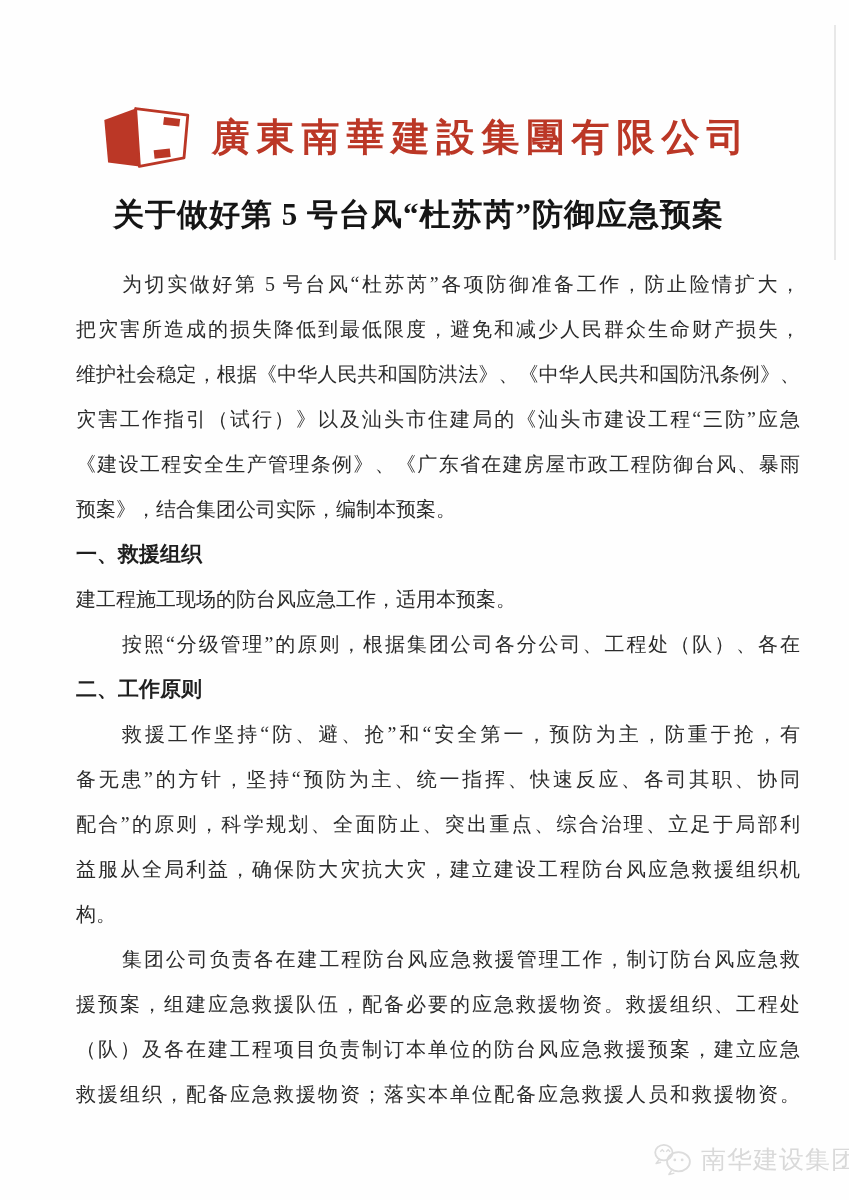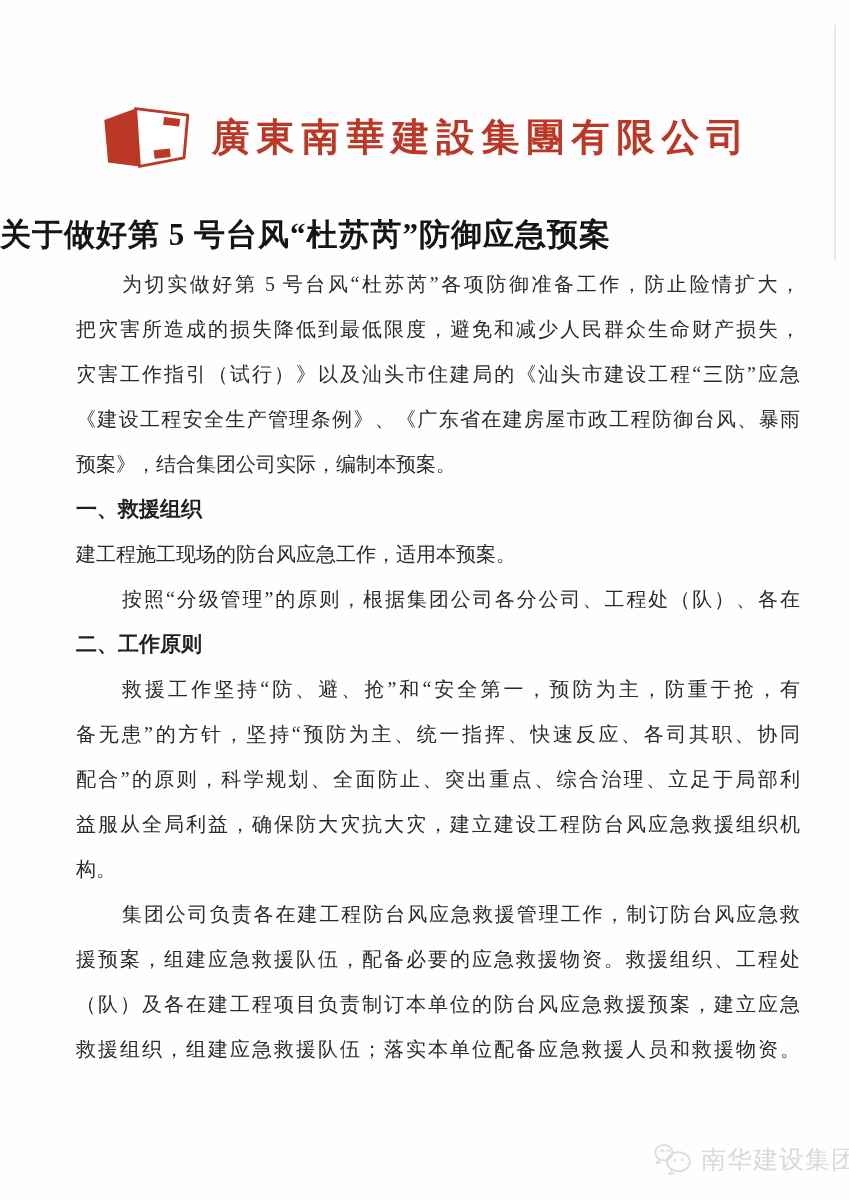--- a/index.html
+++ b/index.html
@@ -28,24 +28,24 @@
   .logo { width: 98px; height: 74px; flex: 0 0 auto; }
   .company-name {
     font-size: 38px; font-weight: bold;
     color: #bb3726; letter-spacing: 7px;
     white-space: nowrap;
   }
 
   
   .doc-title {
     position: absolute; top: 194px; left: 0; right: 12px;
+    text-align: center;
     font-size: 31px; font-weight: bold;
     color: #151515; letter-spacing: 1px;
     white-space: nowrap;
-    margin-top: 20px;
   }
 
   
   .doc-body {
     position: absolute; top: 262px; left: 76px;
     width: 724px;
   }
   .line {
     height: 45px; line-height: 45px;
     font-size: 20px;
@@ -90,41 +90,42 @@
     </span>
     <span class="company-name">廣東南華建設集團有限公司</span>
   </div>
 
   <div class="doc-title">关于做好第 5 号台风“杜苏芮”防御应急预案</div>
 
   <div class="doc-body">
 
     <div class="line first">为切实做好第 5 号台风“杜苏芮”各项防御准备工作，防止险情扩大，</div>
     <div class="line">把灾害所造成的损失降低到最低限度，避免和减少人民群众生命财产损失，</div>
+    <div class="line">维护社会稳定，根据《中华人民共和国防洪法》、《中华人民共和国防汛条例》、</div>
     <div class="line">灾害工作指引（试行）》以及汕头市住建局的《汕头市建设工程“三防”应急</div>
     <div class="line">《建设工程安全生产管理条例》、《广东省在建房屋市政工程防御台风、暴雨</div>
     <div class="line last">预案》，结合集团公司实际，编制本预案。</div>
 
     <div class="line heading">一、救援组织</div>
 
     <div class="line last">建工程施工现场的防台风应急工作，适用本预案。</div>
     <div class="line first">按照“分级管理”的原则，根据集团公司各分公司、工程处（队）、各在</div>
 
     <div class="line heading">二、工作原则</div>
 
     <div class="line first">救援工作坚持“防、避、抢”和“安全第一，预防为主，防重于抢，有</div>
     <div class="line">备无患”的方针，坚持“预防为主、统一指挥、快速反应、各司其职、协同</div>
     <div class="line">配合”的原则，科学规划、全面防止、突出重点、综合治理、立足于局部利</div>
     <div class="line">益服从全局利益，确保防大灾抗大灾，建立建设工程防台风应急救援组织机</div>
     <div class="line last">构。</div>
 
     <div class="line first">集团公司负责各在建工程防台风应急救援管理工作，制订防台风应急救</div>
     <div class="line">援预案，组建应急救援队伍，配备必要的应急救援物资。救援组织、工程处</div>
     <div class="line">（队）及各在建工程项目负责制订本单位的防台风应急救援预案，建立应急</div>
-    <div class="line">救援组织，组建应急救援队伍；落实本单位配备应急救援人员和救援物资。</div>
+    <div class="line">救援组织，配备应急救援物资；落实本单位配备应急救援人员和救援物资。</div>
   </div>
 
   <div class="watermark">
     <span class="wm-icon">
       <svg viewBox="0 0 46 38" width="42" height="36" aria-hidden="true">
         <ellipse cx="13" cy="12" rx="9.5" ry="8.5" fill="none" stroke="#dcdcdc" stroke-width="2"></ellipse>
         <path d="M9 11 l2.2 -2.2 l2.2 2.2" fill="none" stroke="#dcdcdc" stroke-width="1.5"></path>
         <path d="M15.5 11 l2.2 -2.2 l2.2 2.2" fill="none" stroke="#dcdcdc" stroke-width="1.5"></path>
         <path d="M8 19.5 l-3.5 4.5 l5.5 -1.5" fill="none" stroke="#dcdcdc" stroke-width="1.6" stroke-linejoin="round"></path>
         <ellipse cx="29" cy="22" rx="12.5" ry="10.5" fill="none" stroke="#dcdcdc" stroke-width="2"></ellipse>

